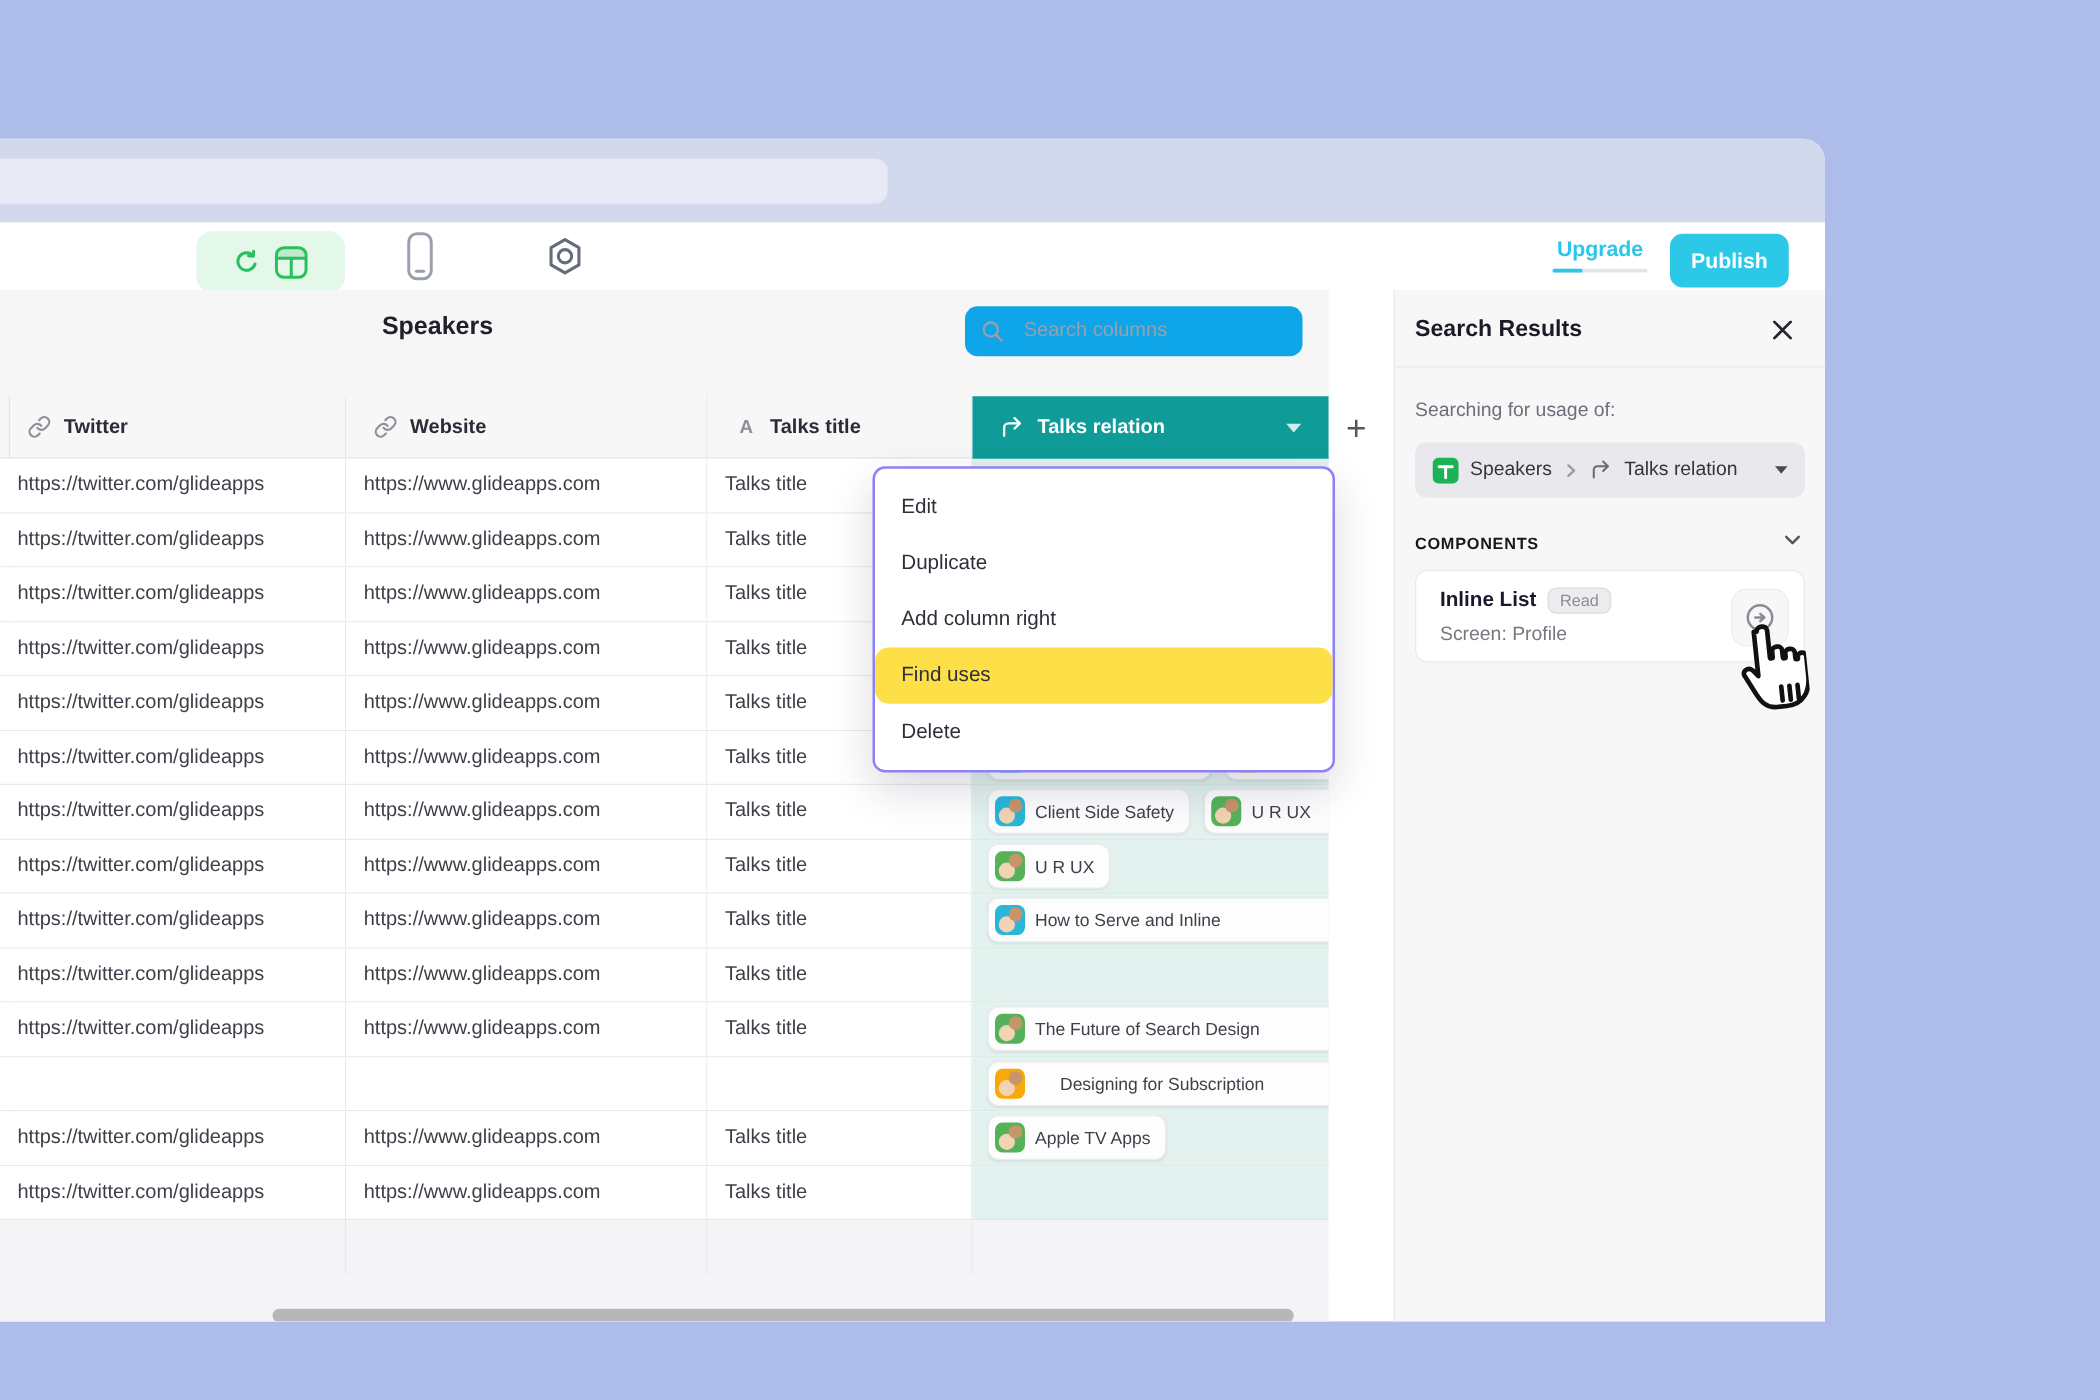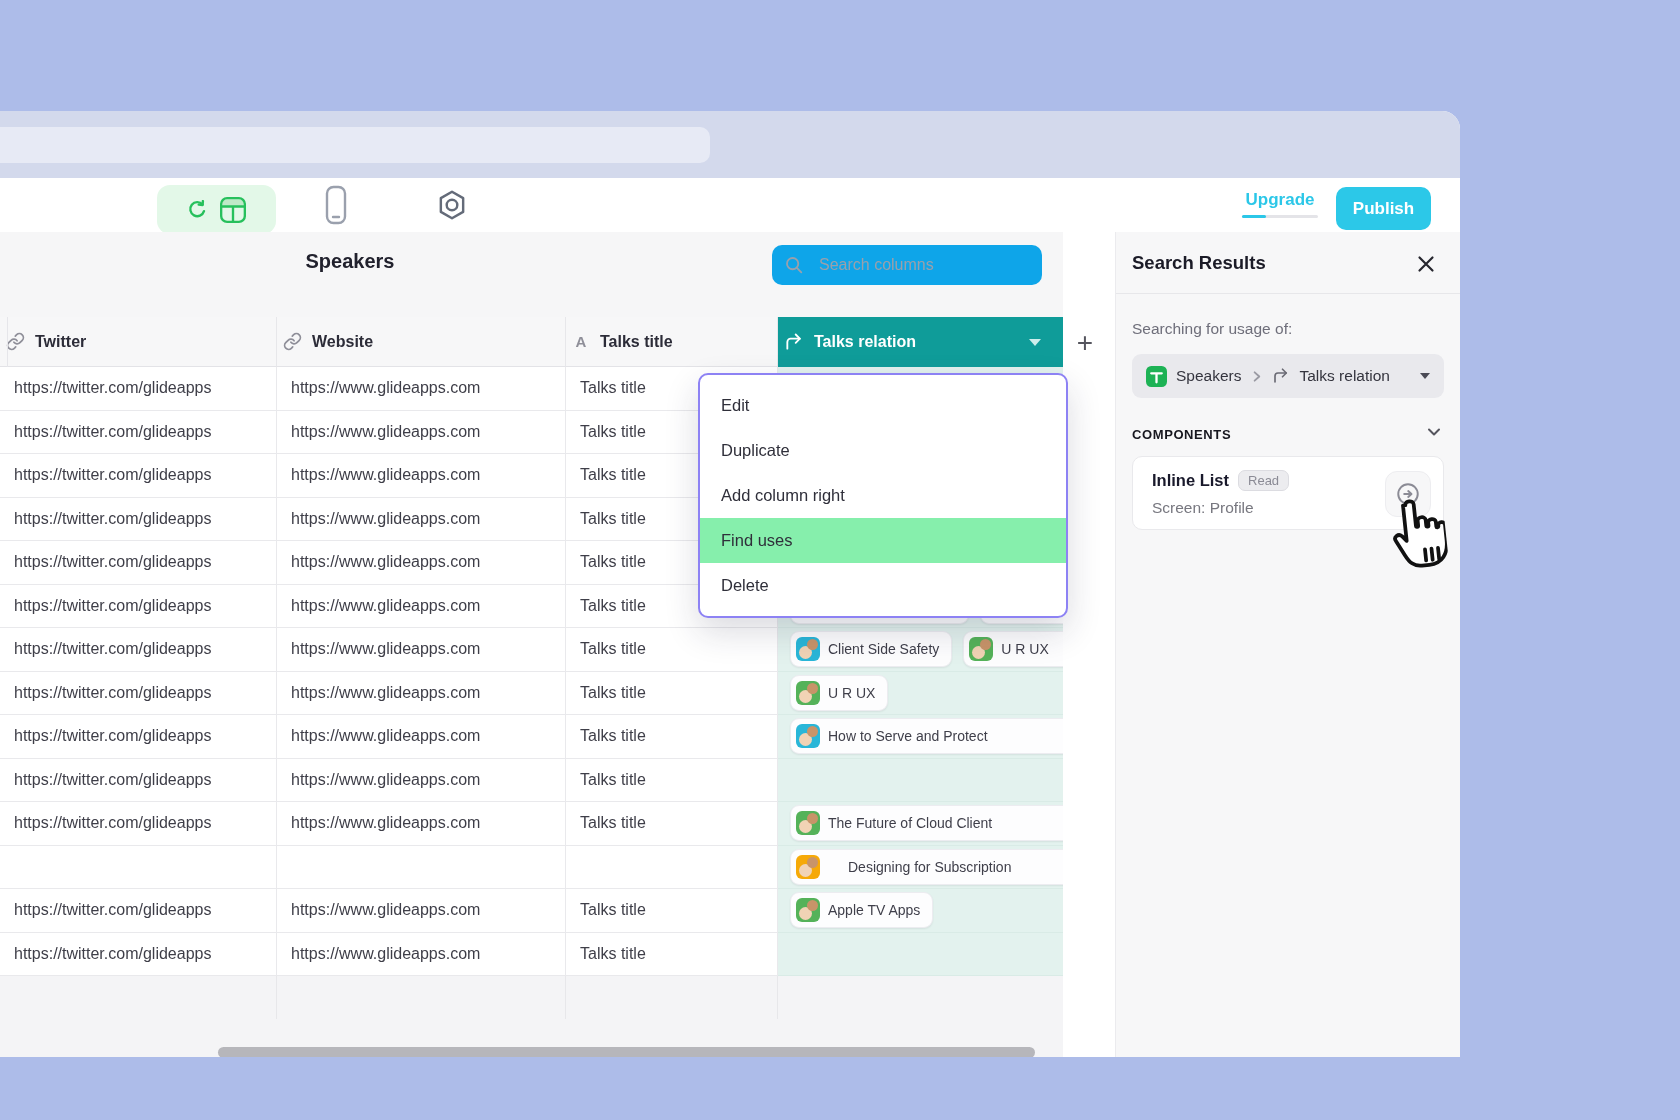--- a/index.html
+++ b/index.html
@@ -21,21 +21,21 @@
   
   .content{position:absolute;left:0;top:121px;width:100%;height:888px;background:#ffffff;}
   .table-card{position:absolute;left:0;top:0;width:1063px;height:888px;background:#ffffff;overflow:hidden;}
   .card-head{position:absolute;left:0;top:0;width:100%;height:85px;background:#f6f6f7;border-bottom:1px solid #ececef;}
   .sheet-title{position:absolute;left:0;top:18px;width:700px;text-align:center;font-size:20px;font-weight:700;color:#21212d;}
   .search-box{position:absolute;left:772px;top:13px;width:270px;height:40px;background:#0ea5e9;border-radius:10px;display:flex;align-items:center;padding:0 12px;gap:13px;box-sizing:border-box;}
   .search-box input{border:none;outline:none;background:transparent;font-size:16px;color:#42424c;width:100%;font-family:inherit;}
   .search-box input::placeholder{color:#9aa0ab;}
   
   .col-heads{position:absolute;left:0;top:85px;width:1063px;height:50px;display:flex;}
-  .col-head{box-sizing:border-box;height:50px;background:#f7f7f8;border-bottom:1px solid #e3e3e7;border-right:1px solid #e7e7ea;display:flex;align-items:center;gap:10px;padding-left:6px;font-size:16px;font-weight:700;color:#2c2c38;cursor:pointer;position:relative;}
+  .col-head{box-sizing:border-box;height:50px;background:#f7f7f8;border-bottom:1px solid #e3e3e7;border-right:1px solid #e7e7ea;display:flex;align-items:center;gap:10px;padding-left:22px;font-size:16px;font-weight:700;color:#2c2c38;cursor:pointer;position:relative;}
   .col-head.teal{background:#0f9c99;color:#ffffff;border-right:none;border-bottom:1px solid #0f9c99;}
   .a-glyph{font-size:15px;font-weight:700;color:#8f8f99;width:18px;text-align:center;}
   .caret-down{position:absolute;right:22px;top:22px;width:0;height:0;border-left:6px solid transparent;border-right:6px solid transparent;border-top:7px solid #cdeeec;}
   .sliver{position:absolute;left:7px;top:85px;width:1px;height:705px;background:#e6e6ea;}
   
   .rows{position:absolute;left:0;top:135px;width:1063px;}
   .row{display:flex;height:43.5px;box-sizing:border-box;}
   .cell{box-sizing:border-box;border-bottom:1px solid #e9e9ec;border-right:1px solid #e9e9ec;font-size:16px;color:#3e3e48;line-height:42px;padding-left:14px;white-space:nowrap;overflow:hidden;background:#fff;cursor:default;}
   .cell.rel{background:#e3f2ee;border-right:none;border-bottom:1px solid #d9ebe6;display:flex;align-items:center;gap:11px;padding-left:12px;overflow:hidden;}
   .row.grayrow .cell{background:#f4f4f6;border-color:#e7e7ea;}
@@ -46,21 +46,21 @@
   .chip{display:inline-flex;align-items:center;gap:8px;height:34px;padding:0 12px 0 5px;background:#fdfdfe;border:1px solid #ececf0;border-radius:9px;box-shadow:0 1px 2px rgba(20,20,30,.07);font-size:14px;color:#3f3f4a;white-space:nowrap;flex:none;cursor:pointer;}
   .chip.clip{overflow:hidden;}
   .avatar{width:24px;height:24px;border-radius:6px;position:relative;overflow:hidden;flex:none;}
   .avatar .f1{position:absolute;left:3px;bottom:2px;width:13px;height:13px;border-radius:50%;background:#f1d3b5;}
   .avatar .f2{position:absolute;right:2px;top:2px;width:11px;height:11px;border-radius:50%;background:#c89469;}
   
   .add-col{position:absolute;left:1070px;top:96px;width:30px;height:30px;font-size:28px;font-weight:300;color:#55555e;display:flex;align-items:center;justify-content:center;cursor:pointer;}
   
   .menu{position:absolute;left:698px;top:262px;width:370px;background:#ffffff;border:2.5px solid #8d82f4;border-radius:10px;box-shadow:0 14px 34px rgba(30,30,60,.16);padding:8px 0;z-index:40;box-sizing:border-box;}
   .menu-item{height:45px;line-height:45px;padding-left:21px;font-size:16.5px;color:#2f2f3a;cursor:pointer;}
-  .menu-item.hl{background:#86efac;}
+  .menu-item.hl{background:#fde047;border-radius:11px;}
   
   .panel{position:absolute;left:1115px;top:0;width:345px;height:888px;background:#f7f7f8;border-left:1px solid #ebebee;box-sizing:border-box;}
   .panel-title{position:absolute;left:16px;top:20px;font-size:18.5px;font-weight:600;color:#1b1b27;}
   .panel-close{position:absolute;right:22px;top:20px;width:24px;height:24px;display:flex;align-items:center;justify-content:center;cursor:pointer;}
   .panel-div{position:absolute;left:0;top:61px;width:100%;height:1px;background:#e7e7ea;}
   .searching{position:absolute;left:16px;top:88px;font-size:15.5px;color:#6e6e7a;}
   .pill{position:absolute;left:16px;right:16px;top:122px;height:44px;background:#e9e9ed;border-radius:9px;display:flex;align-items:center;gap:9px;padding:0 14px;box-sizing:border-box;cursor:pointer;}
   .pill-text{font-size:15.5px;color:#34343e;font-weight:500;}
   .pill .tri{position:absolute;right:14px;top:19px;width:0;height:0;border-left:5.5px solid transparent;border-right:5.5px solid transparent;border-top:6.5px solid #4a4a55;}
   .components{position:absolute;left:16px;top:195px;font-size:13px;font-weight:700;letter-spacing:.6px;color:#17171f;text-align:right;}
@@ -264,41 +264,41 @@
             <div class="row">
               <div class="cell" style="width: 277px;">https://twitter.com/glideapps</div>
               <div class="cell" style="width: 289px;">https://www.glideapps.com</div>
               <div class="cell" style="width: 212px;">Talks title</div>
               <div class="cell rel" style="width: 285px;">
                 <div class="chip clip" style="width: 300px;">
                   <div class="avatar" style="background: rgb(41, 182, 216);">
                     <div class="f1"></div>
                     <div class="f2"></div>
                   </div>
-                  <span>How to Serve and Protect</span>
+                  <span>How to Serve and Inline</span>
                 </div>
               </div>
             </div>
             <div class="row">
               <div class="cell" style="width: 277px;">https://twitter.com/glideapps</div>
               <div class="cell" style="width: 289px;">https://www.glideapps.com</div>
               <div class="cell" style="width: 212px;">Talks title</div>
               <div class="cell rel" style="width: 285px;"></div>
             </div>
             <div class="row">
               <div class="cell" style="width: 277px;">https://twitter.com/glideapps</div>
               <div class="cell" style="width: 289px;">https://www.glideapps.com</div>
               <div class="cell" style="width: 212px;">Talks title</div>
               <div class="cell rel" style="width: 285px;">
                 <div class="chip clip" style="width: 300px;">
                   <div class="avatar" style="background: rgb(85, 178, 89);">
                     <div class="f1"></div>
                     <div class="f2"></div>
                   </div>
-                  <span>The Future of Cloud Client</span>
+                  <span>The Future of Search Design</span>
                 </div>
               </div>
             </div>
             <div class="row">
               <div class="cell" style="width: 277px;"></div>
               <div class="cell" style="width: 289px;"></div>
               <div class="cell" style="width: 212px;"></div>
               <div class="cell rel" style="width: 285px;">
                 <div class="chip clip" style="width: 300px; gap: 28px;">
                   <div class="avatar" style="background: rgb(246, 169, 8);">

